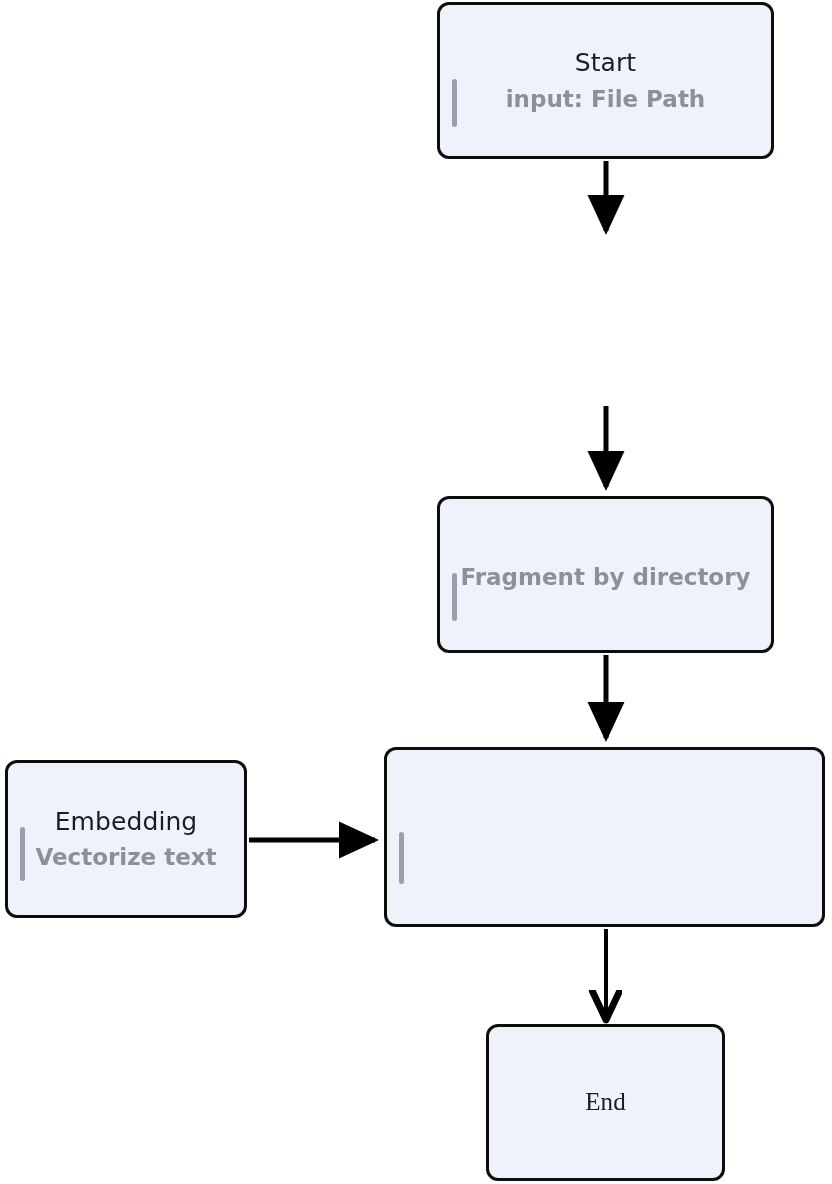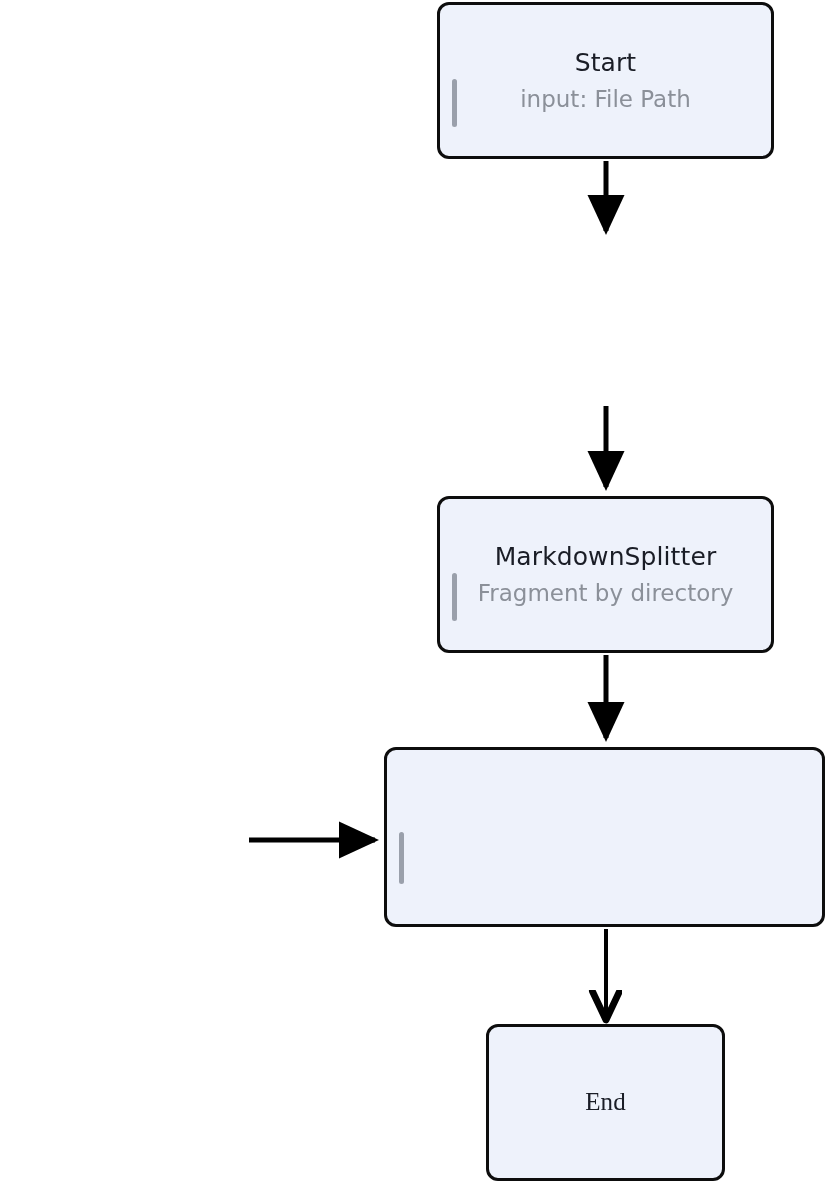--- a/index.html
+++ b/index.html
@@ -44,20 +44,21 @@
     line-height: 1.22;
     letter-spacing: 0.1px;
     white-space: nowrap;
   }
   .node-sub {
     color: #8b9099;
     font-size: 23px;
     line-height: 1.22;
     padding: 0 14px;
     margin-top: 6px;
+    font-weight: bold;
   }
   .node-sub.nowrap {
     white-space: nowrap;
   }
   .accent-bar {
     position: absolute;
     left: 12px;
     width: 5px;
     border-radius: 3px;
     background: #9aa0ab;
@@ -107,26 +108,30 @@
 
   <div class="node" id="node-start">
     <span class="accent-bar"></span>
     <div class="node-title">Start</div>
     <div class="node-sub nowrap">input: File Path</div>
   </div>
 
 
   <div class="node" id="node-splitter">
     <span class="accent-bar"></span>
-    <div class="node-title">MarkdownSplitter</div>
     <div class="node-sub nowrap">Fragment by directory</div>
   </div>
 
   <div class="node" id="node-redis">
     <span class="accent-bar"></span>
   </div>
 
+  <div class="node" id="node-embedding">
+    <span class="accent-bar"></span>
+    <div class="node-title">Embedding</div>
+    <div class="node-sub nowrap">Vectorize text</div>
+  </div>
 
   <div class="node" id="node-end">
     <div class="node-title">End</div>
   </div>
 
 </div>
 
 </body></html>

